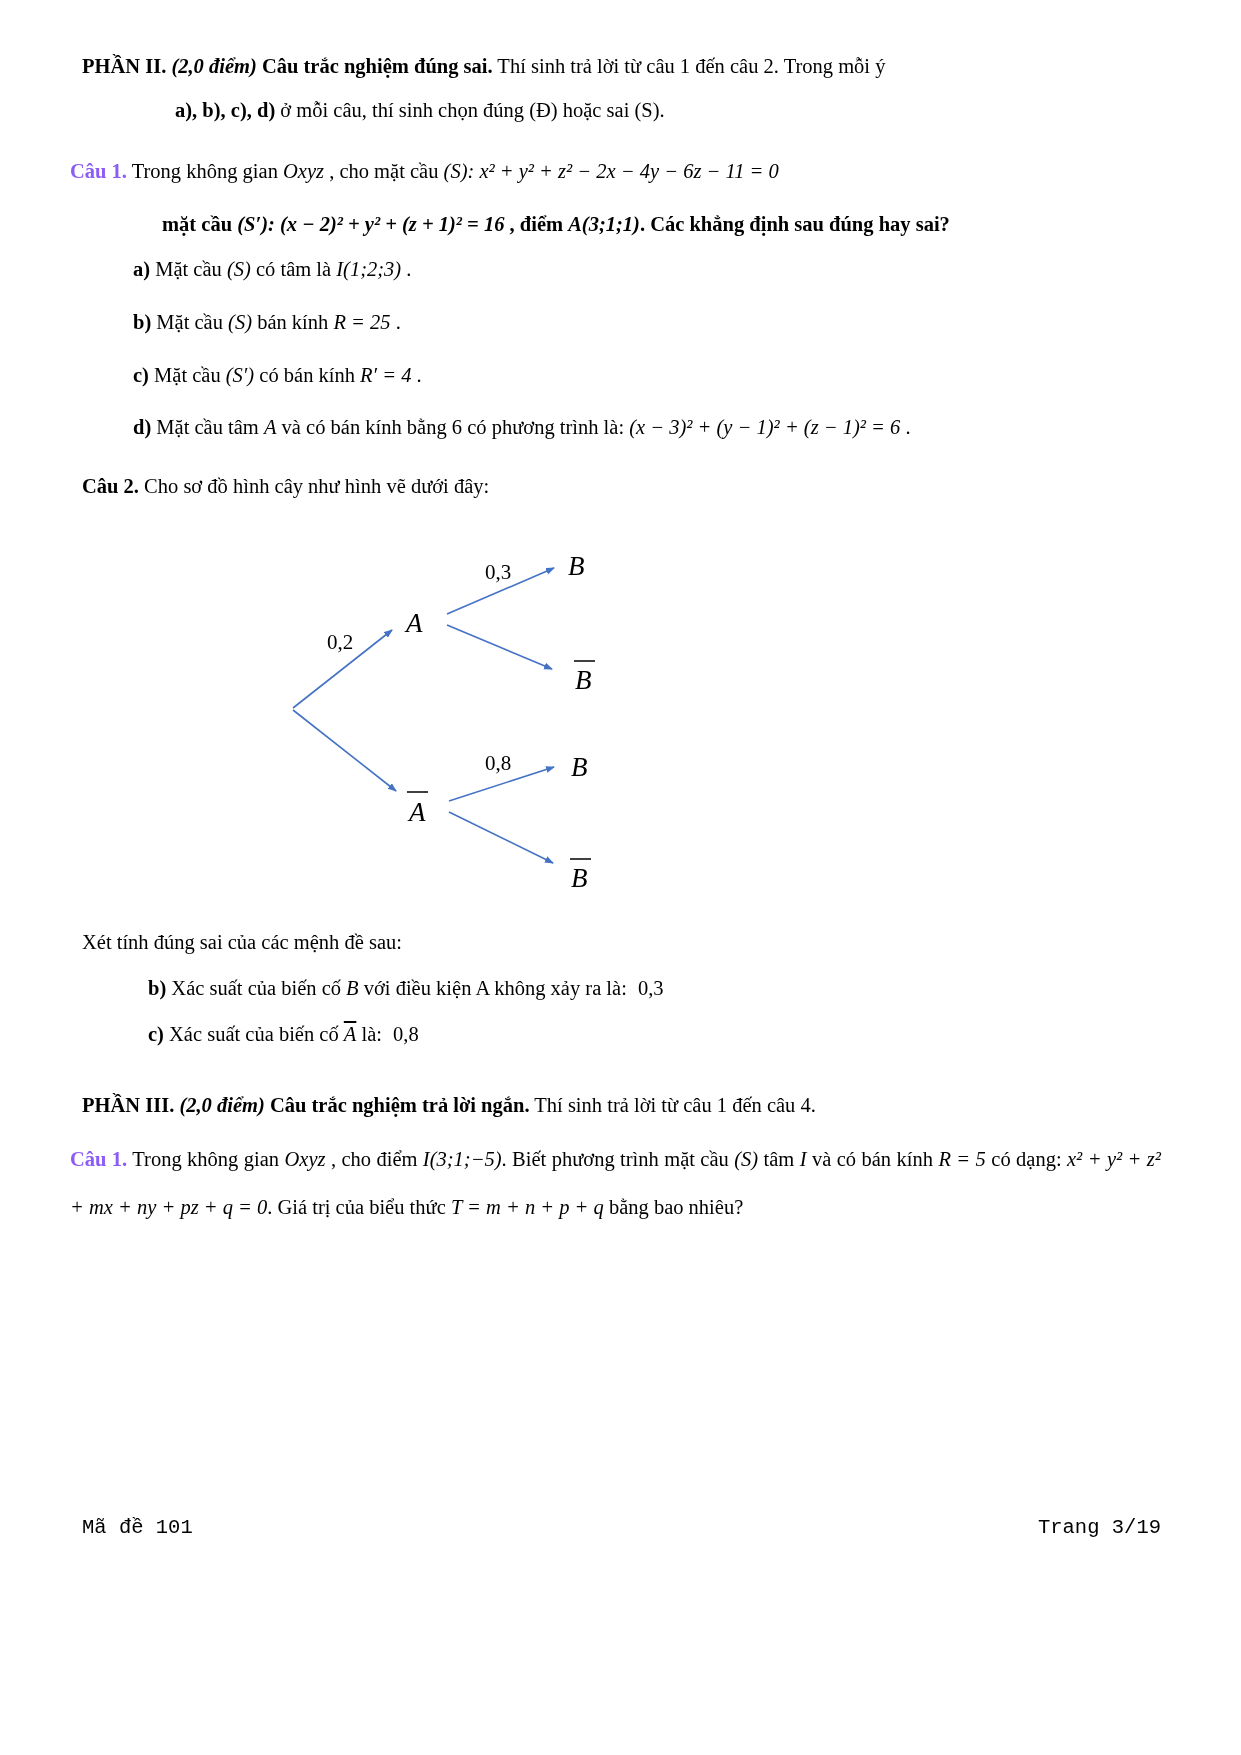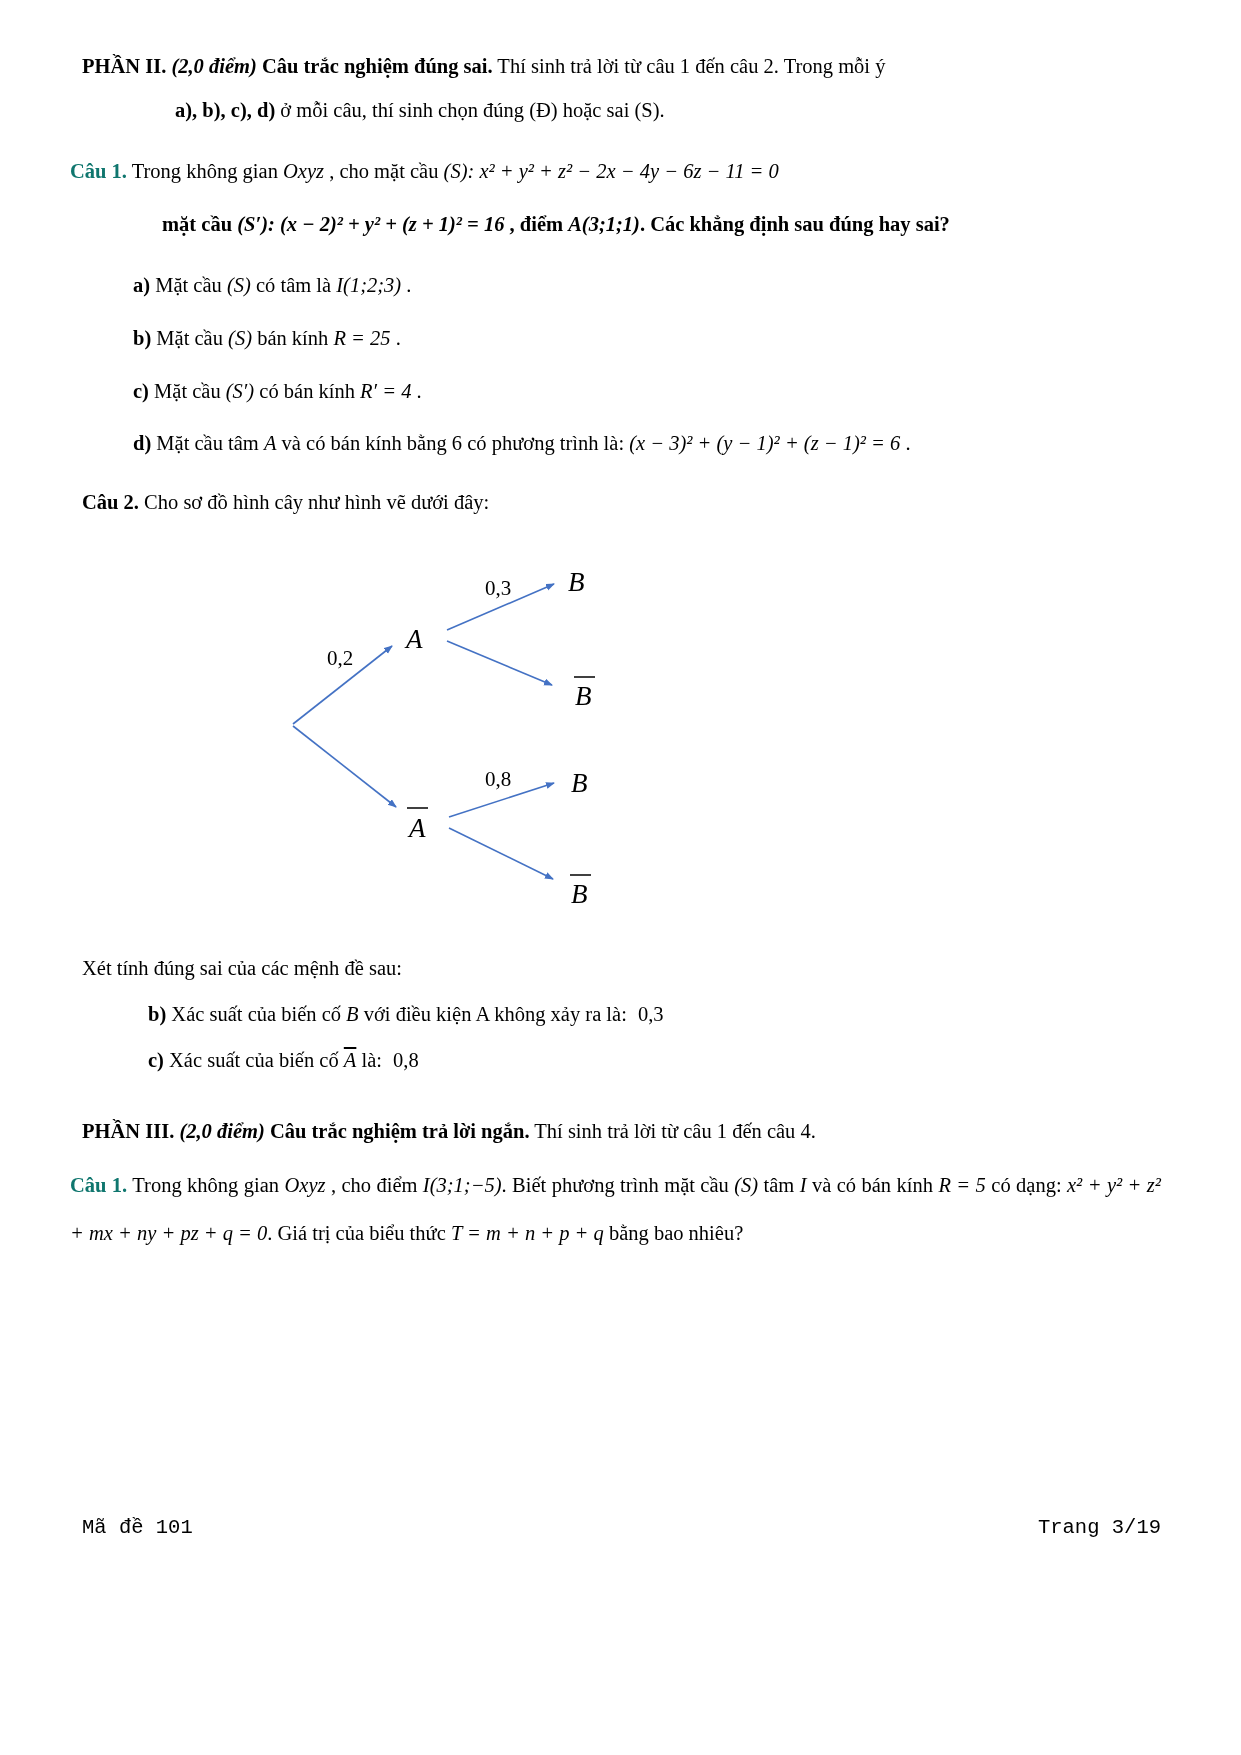--- a/index.html
+++ b/index.html
@@ -10,43 +10,43 @@
     height: 1755px;
     background: #ffffff;
     color: #000000;
     font-family: "Liberation Serif", "DejaVu Serif", serif;
     font-size: 20.5px;
     overflow: hidden;
   }
   .content { padding: 52px 80px 0 82px; }
   .bold { font-weight: bold; }
   .bi { font-weight: bold; font-style: italic; }
-  .blue-label { color: #0f766e; font-weight: bold; margin-top: 7px; }
+  .blue-label { color: #8b5cf6; font-weight: bold; margin-top: 7px; }
   .math { font-style: italic; }
   .it { font-style: italic; }
   .overbar { text-decoration: overline; font-style: italic; }
   .val { margin-left: 6px; }
 
   .h-line1 { line-height: 1.45; }
   .h-line2 { padding-left: 93px; margin-top: 14px; line-height: 1.45; }
 
   .q1-para { margin-top: 30px; margin-left: -12px; line-height: 1.6; }
   .q1-line2 { margin-top: 20px; padding-left: 80px; line-height: 1.6; font-weight: bold; }
 
   .stmt { margin-top: 20px; padding-left: 51px; line-height: 1.6; }
-  .stmt-first { margin-top: 28px; }
+  .stmt-first { margin-top: 12px; }
 
   .q2-para { margin-top: 26px; line-height: 1.6; }
 
   .tree-wrap { position: relative; height: 382px; margin-top: 26px; }
   .tree-svg { position: absolute; left: 188px; top: 0; }
   .tree-node-text { font: italic 27px "Liberation Serif", "DejaVu Serif", serif; fill: #000; }
   .tree-prob-text { font: 21px "Liberation Serif", "DejaVu Serif", serif; fill: #000; }
 
-  .prompt-line { margin-top: 26px; line-height: 1.55; }
+  .prompt-line { margin-top: 16px; line-height: 1.55; }
   .q2-stmt { margin-top: 14px; padding-left: 66px; line-height: 1.55; }
 
   .p3-heading { margin-top: 40px; line-height: 1.5; }
   .p3-para { margin-top: 14px; margin-left: -12px; line-height: 2.35; text-align: justify; }
 
   .footer {
     position: absolute;
     left: 82px;
     right: 80px;
     top: 1516px;

